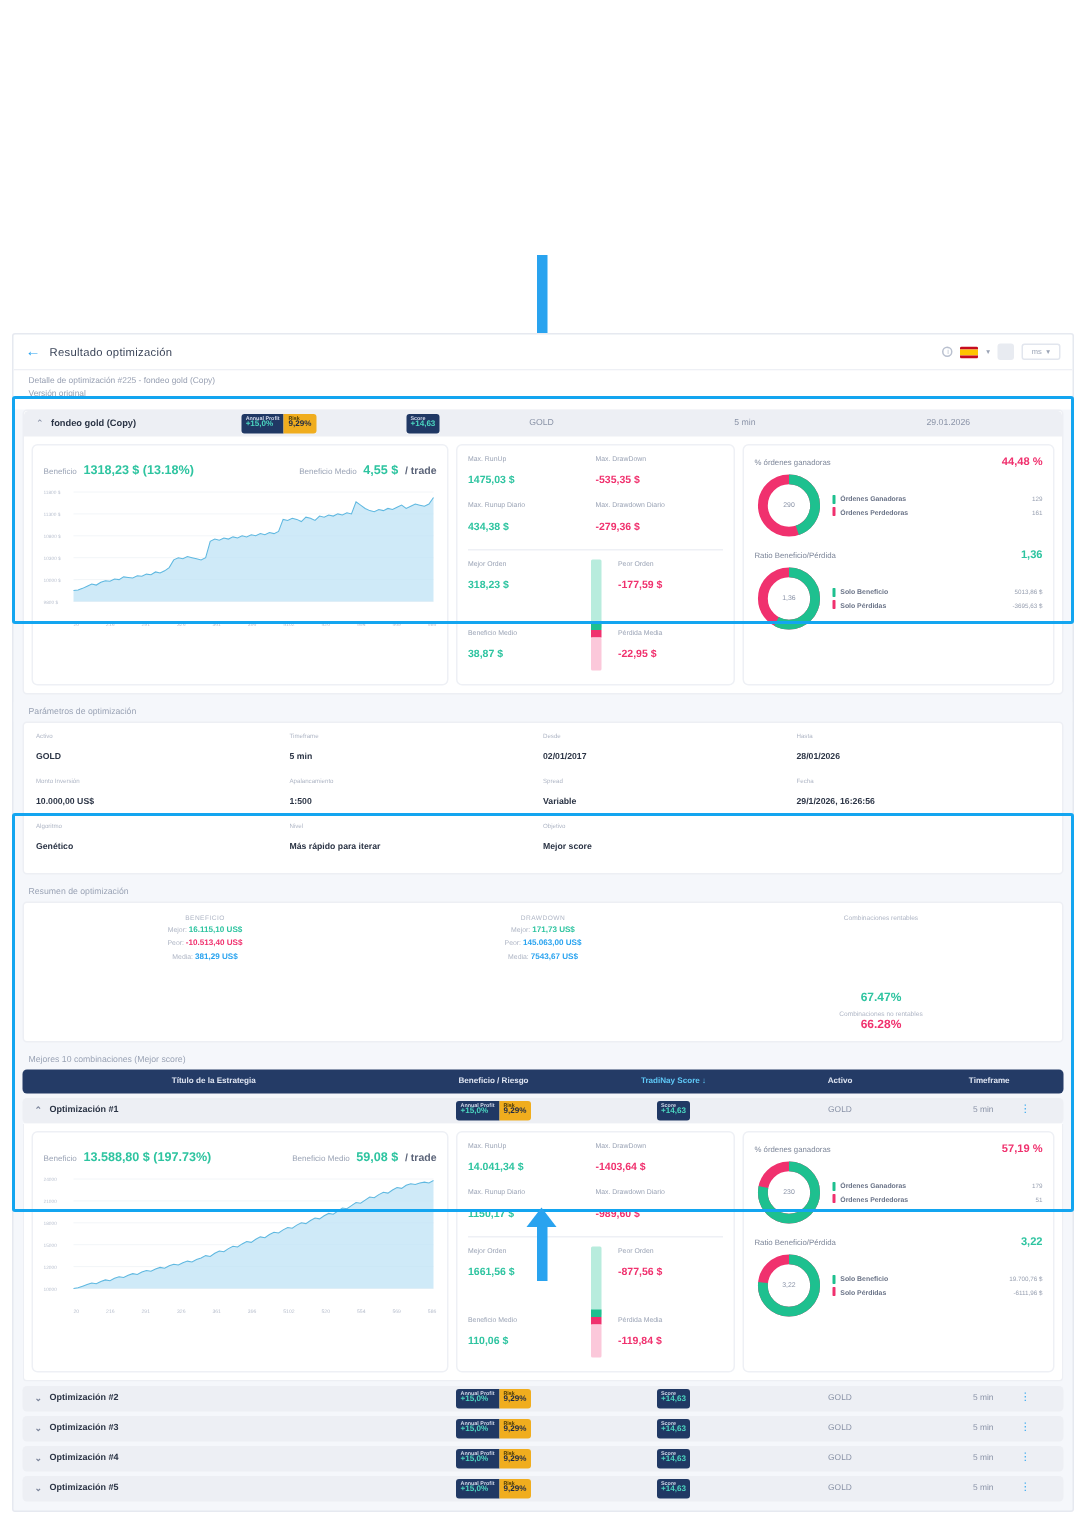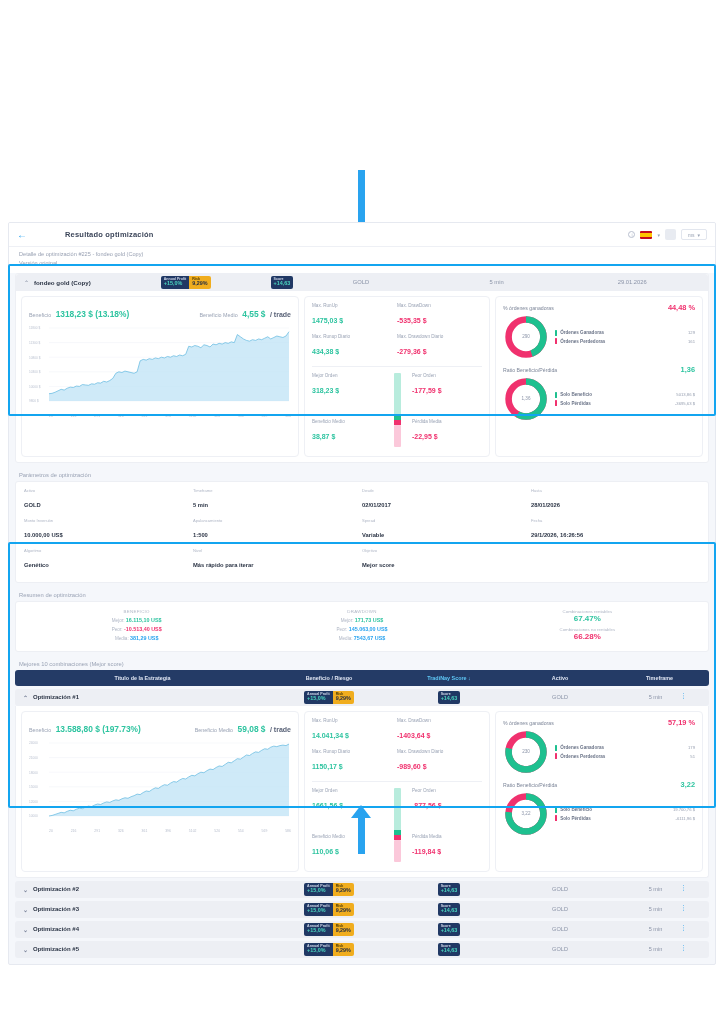--- a/index.html
+++ b/index.html
@@ -43,21 +43,21 @@
     border-radius: 2px;
     overflow: hidden;
   }
   .topbar {
     height: 24px; background: #ffffff;
     display: flex; align-items: center;
     padding: 0 8px;
     border-bottom: 1px solid #eef0f5;
   }
   .back-icon { color: #29a3ef; font-size: 10px; margin-right: 6px; }
-  .topbar-title { font-size: 7.5px; color: #3b4559; font-weight: 700; letter-spacing: .2px; margin-left: 32px; }
+  .topbar-title { font-size: 7.5px; color: #3b4559; font-weight: 400; letter-spacing: .2px; }
   .topbar-right { margin-left: auto; display: flex; align-items: center; gap: 5px; }
   .tb-info {
     width: 7px; height: 7px; border: .8px solid #b9c0cf; border-radius: 50%;
     font-size: 5px; line-height: 6px; text-align: center; color: #b9c0cf;
   }
   .flag {
     width: 12px; height: 8px; border-radius: 1px; overflow: hidden;
     display: flex; flex-direction: column;
   }
   .flag i { display: block; width: 100%; }
@@ -185,21 +185,21 @@
   .param-item .pl { font-size: 4.1px; color: #b0b7c6; display: block; }
   .param-item .pv { font-size: 5.8px; color: #2b3445; font-weight: 700; }
 
   .resumen-grid { display: flex; padding: 7px 8px; }
   .res-col { flex: 1; text-align: center; }
   .res-head { font-size: 4.4px; color: #b0b7c6; letter-spacing: .3px; margin-bottom: 3px; }
   .res-line { font-size: 4.6px; color: #aeb5c4; margin-bottom: 3px; }
   .res-line b { font-size: 5.4px; }
   .res-big { font-size: 8px; font-weight: 700; color: #2b3445; }
   .res-sub { font-size: 4.4px; color: #b0b7c6; }
-  .g { color: #2ec4a0; } .p { color: #f0316e; } .b { color: #29a3ef; }
+  .g { color: #2ec4a0; margin-top: 46px; } .p { color: #f0316e; } .b { color: #29a3ef; }
 
   
   .tbl-head {
     display: flex; align-items: center; height: 16px;
     background: #243b66; border-radius: 3px; margin: 0 6px;
     color: #dfe5f2;
   }
   .tbl-head div { font-size: 5.4px; text-align: center; font-weight: 600; }
   .c-name { flex: 0 0 255px; }
   .c-ben  { flex: 0 0 118px; }

